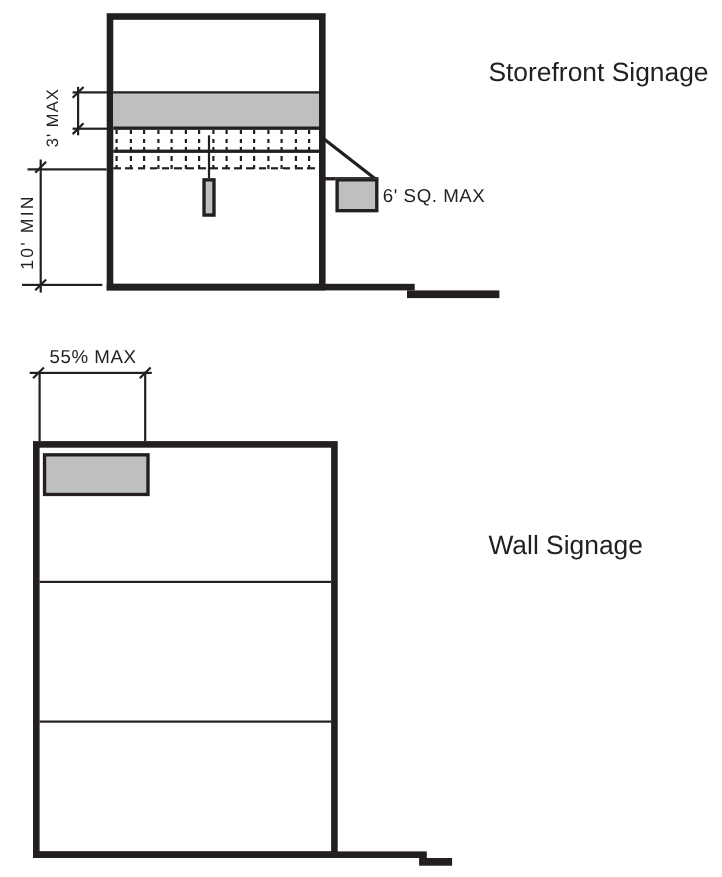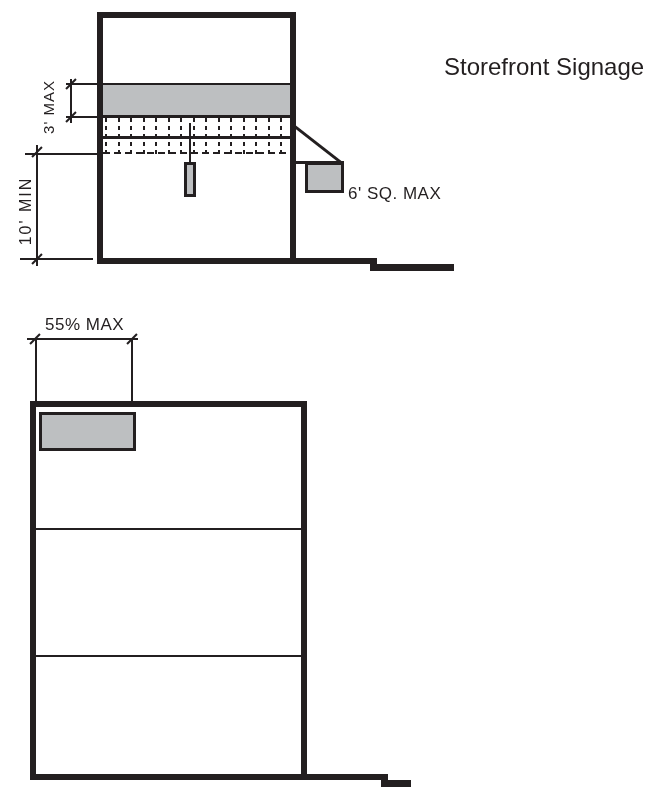--- a/index.html
+++ b/index.html
@@ -97,21 +97,21 @@
   <div class="abs solid" style="left:189px;top:123px;width:2px;height:40px;"></div>
 
   <div class="abs graybox" style="left:184px;top:162px;width:12px;height:35px;"></div>
 
   <div class="abs solid rot" style="left:294px;top:124px;width:63px;height:2.5px;transform:rotate(37.9deg);"></div>
 
   <div class="abs solid" style="left:291px;top:161px;width:53px;height:3px;"></div>
 
   <div class="abs graybox" style="left:305px;top:162px;width:39px;height:31px;"></div>
 
-  <div class="dim-label" style="left:348px;top:185px;">6' SQ. MAX</div>
+  <div class="dim-label" style="left:348px;top:170px;">6' SQ. MAX</div>
 
   <div class="abs solid" style="left:97px;top:257.5px;width:280px;height:6.5px;"></div>
   <div class="abs solid" style="left:370px;top:264px;width:84px;height:6.5px;"></div>
 
   <div class="abs solid" style="left:66px;top:83px;width:37px;height:2px;"></div>
   <div class="abs solid" style="left:66px;top:116px;width:37px;height:2px;"></div>
   <div class="abs solid" style="left:69.5px;top:79px;width:2px;height:44px;"></div>
   <div class="tick" style="left:70.5px;top:84px;"></div>
   <div class="tick" style="left:70.5px;top:117px;"></div>
   <div class="dim-label-v" style="left:48px;top:107px;letter-spacing:1px;font-size:15px;">3' MAX</div>
@@ -135,14 +135,15 @@
   <div class="abs outline" style="left:30px;top:401px;width:277px;height:379px;"></div>
 
   <div class="abs graybox" style="left:39px;top:412px;width:97px;height:39px;"></div>
 
   <div class="abs solid" style="left:36px;top:528px;width:265px;height:2px;"></div>
   <div class="abs solid" style="left:36px;top:655px;width:265px;height:2px;"></div>
 
   <div class="abs solid" style="left:30px;top:773.5px;width:358px;height:6.5px;"></div>
   <div class="abs solid" style="left:381px;top:780px;width:30px;height:6.5px;"></div>
 
+  <div class="diag-title" style="left:444px;top:484px;">Wall Signage</div>
 
 </div>
 
 </body></html>

